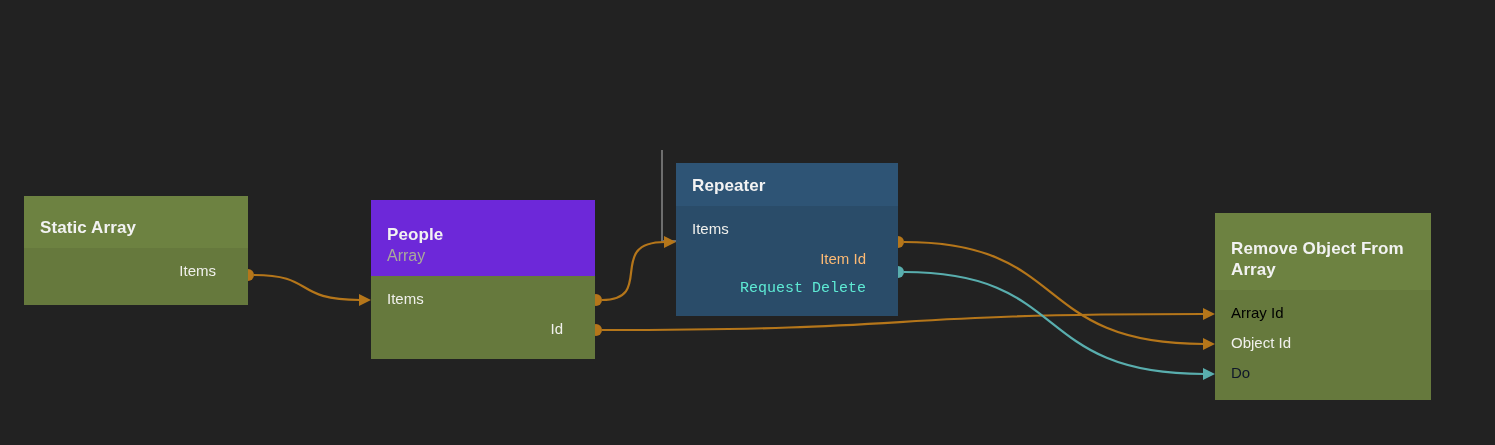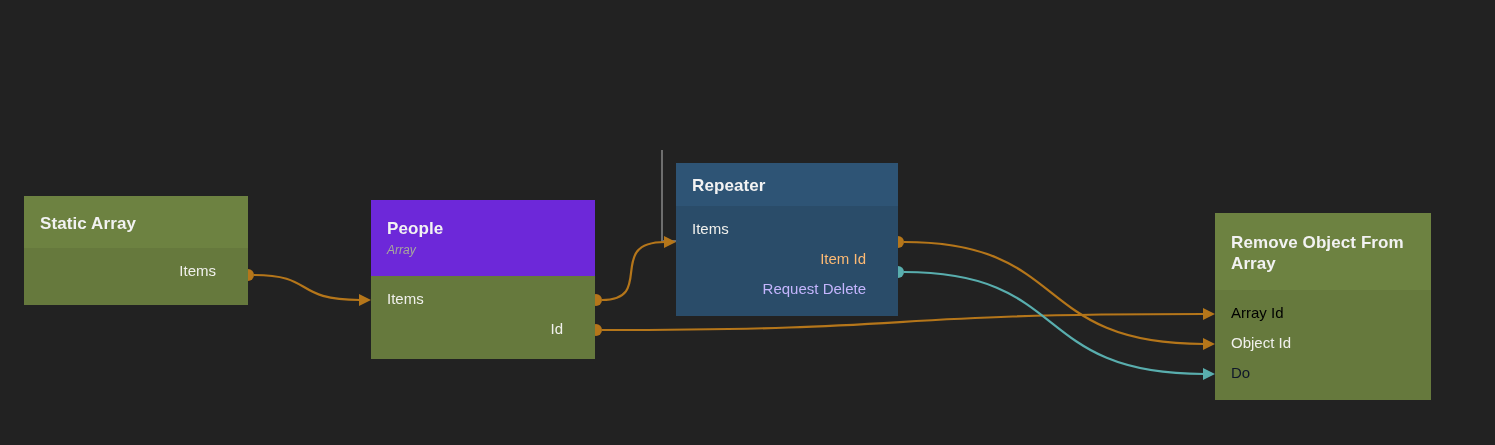--- a/index.html
+++ b/index.html
@@ -29,36 +29,35 @@
     position: absolute;
     box-sizing: border-box;
     display: flex;
     flex-direction: column;
   }
   .node-header {
     box-sizing: border-box;
     padding: 12px 16px 10px 16px;
     display: flex;
     flex-direction: column;
-    justify-content: center;
+    justify-content: flex-end;
   }
   .node-title {
     color: #f2f2f2;
     font-size: 17px;
     font-weight: bold;
     line-height: 21px;
     letter-spacing: .1px;
   }
   .node-subtitle {
     color: #a9ab9a;
-    font-size: 12px;
+    font-size: 16px;
     font-weight: normal;
     line-height: 20px;
     margin-top: 1px;
-    font-style: italic;
   }
   .node-body {
     box-sizing: border-box;
     flex: 1 1 auto;
     padding: 8px 16px 12px 0;
     position: relative;
   }
   .port-row {
     position: relative;
     height: 30px;
@@ -170,21 +169,21 @@
           <div class="node-title">Repeater</div>
         </div>
         <div class="node-body" style="background: rgb(42, 76, 105);">
           <div class="port-row in">
             <span class="port-label" style="color: rgb(240, 240, 236);">Items</span>
           </div>
           <div class="port-row out">
             <span class="port-label" style="color: #fdba74;">Item Id</span>
           </div>
           <div class="port-row out">
-            <span class="port-label" style="color: #c4b5fd;">Request Delete</span>
+            <span class="port-label" style="color: #5eead4; font-family: Liberation Mono, monospace;">Request Delete</span>
           </div>
         </div>
       </div>
       <div class="node green" style="left: 1215px; top: 213px; width: 216px; height: 187px;">
         <div class="node-header" style="height: 77px; background: rgb(109, 130, 65);">
           <div class="node-title">Remove Object From Array</div>
         </div>
         <div class="node-body" style="background: rgb(102, 121, 61);">
           <div class="port-row in">
             <span class="port-label" style="color: #000000;">Array Id</span>

